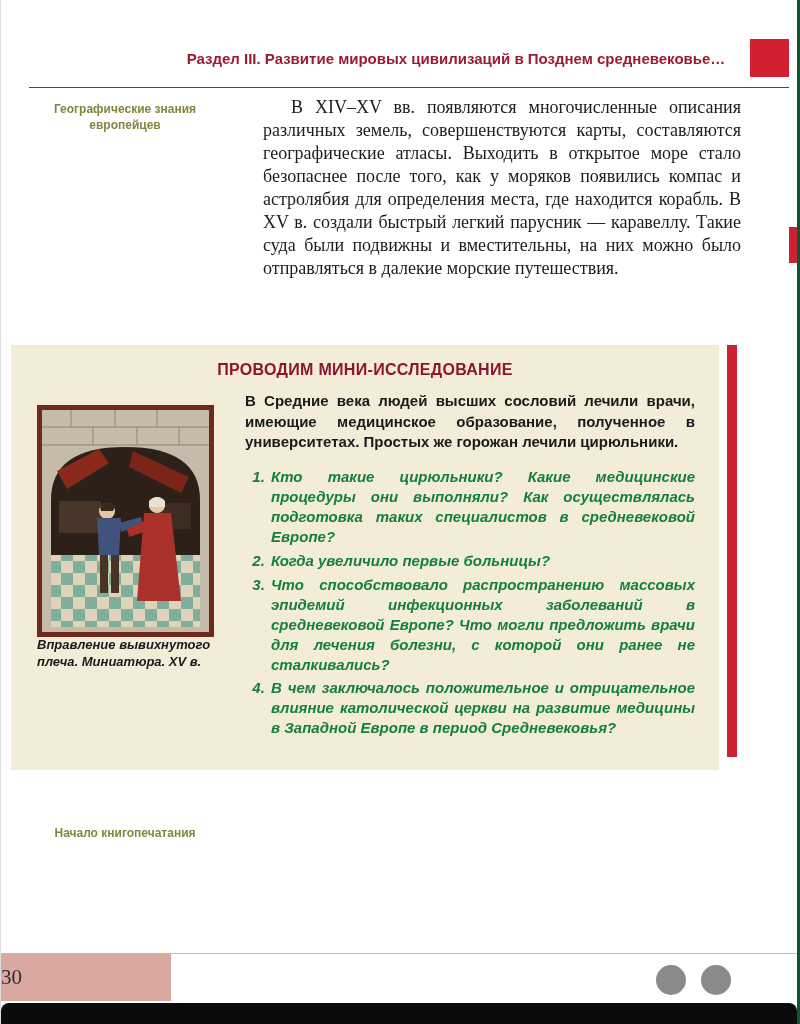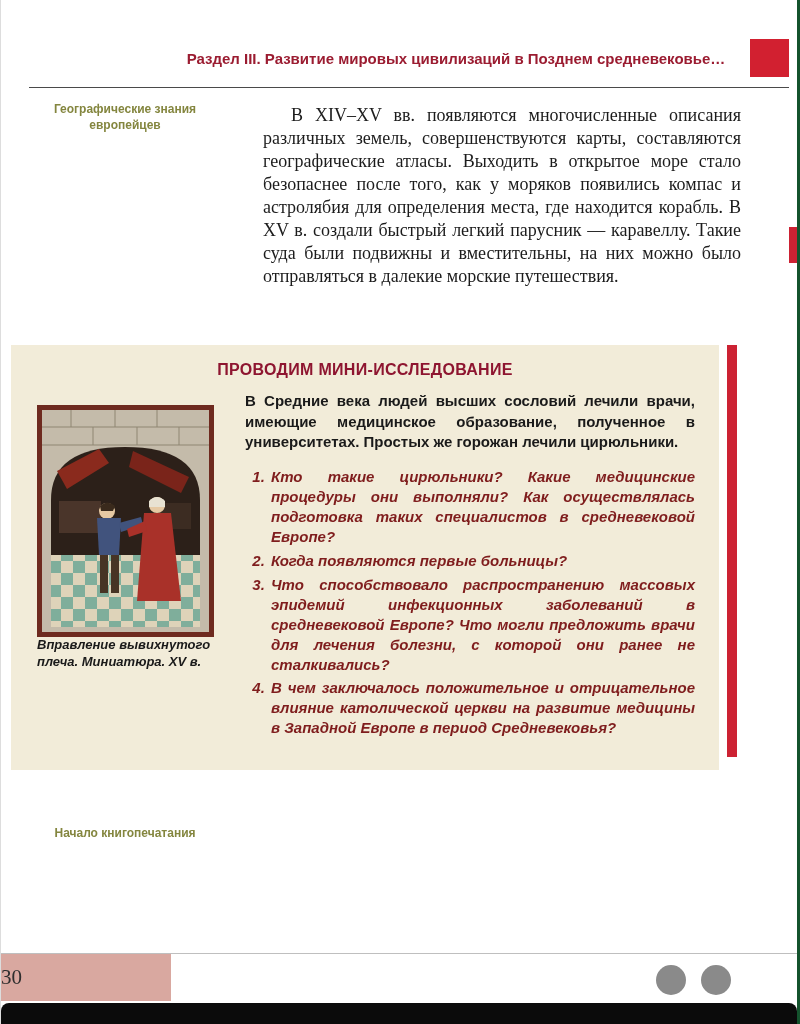--- a/index.html
+++ b/index.html
@@ -56,21 +56,21 @@
   
   .body-par {
     position: absolute;
     left: 262px; width: 478px;
     font-size: 18px;
     line-height: 1.28;
     text-align: justify;
     text-indent: 28px;
     color: #1c1c1c;
   }
-  .par-geo { top: 104px; }
+  .par-geo { top: 96px; }
   .par-print { top: 822px; }
 
   
   .edge-bar {
     position: absolute;
     background: #cc2233;
   }
   .edge-bar-1 { right: 0; top: 227px; width: 8px; height: 36px; }
   .edge-bar-2 { left: 726px; top: 345px; width: 10px; height: 412px; }
 
@@ -113,21 +113,21 @@
     margin-top: 14px;
     padding-left: 24px;
     list-style: decimal;
   }
   .research-questions li {
     font-style: italic;
     font-weight: bold;
     font-size: 15px;
     line-height: 1.33;
     text-align: justify;
-    color: #7f1d1d;
+    color: #15803d;
     padding-left: 2px;
     margin-bottom: 4px;
   }
   .research-questions li::marker { font-style: italic; font-weight: bold; }
 
   
   .footer-rule {
     position: absolute;
     top: 953px; left: 0; right: 0;
     border-top: 1px solid #bfbfbf;
@@ -222,21 +222,21 @@
           <path d="M112 96 Q120 88 128 96 L128 102 L112 102 Z" fill="#e8e2d2"></path>
           <polygon points="107,108 134,108 144,196 100,196" fill="#a93129"></polygon>
           <polygon points="108,116 90,124 92,132 110,126" fill="#a93129"></polygon>
         </svg>
         <div class="miniature-caption">Вправление вывихнутого плеча. Миниатюра. XV в.</div>
       </div>
       <div class="research-right">
         <div class="research-intro">В Средние века людей высших сословий лечили врачи, имеющие медицинское образование, полученное в университетах. Простых же горожан лечили цирюльники.</div>
         <ol class="research-questions">
           <li>Кто такие цирюльники? Какие медицинские процедуры они выполняли? Как осуществлялась подготовка таких специалистов в средневековой Европе?</li>
-          <li>Когда появляются первые больницы?</li>
+          <li>Когда увеличило первые больницы?</li>
           <li>Что способствовало распространению массовых эпидемий инфекционных заболеваний в средневековой Европе? Что могли предложить врачи для лечения болезни, с которой они ранее не сталкивались?</li>
           <li>В чем заключалось положительное и отрицательное влияние католической церкви на развитие медицины в Западной Европе в период Средневековья?</li>
         </ol>
       </div>
     </div>
   </div>
   <div class="edge-bar edge-bar-2"></div>
 
   <div class="margin-heading mh-print">Начало книгопечатания</div>
 

